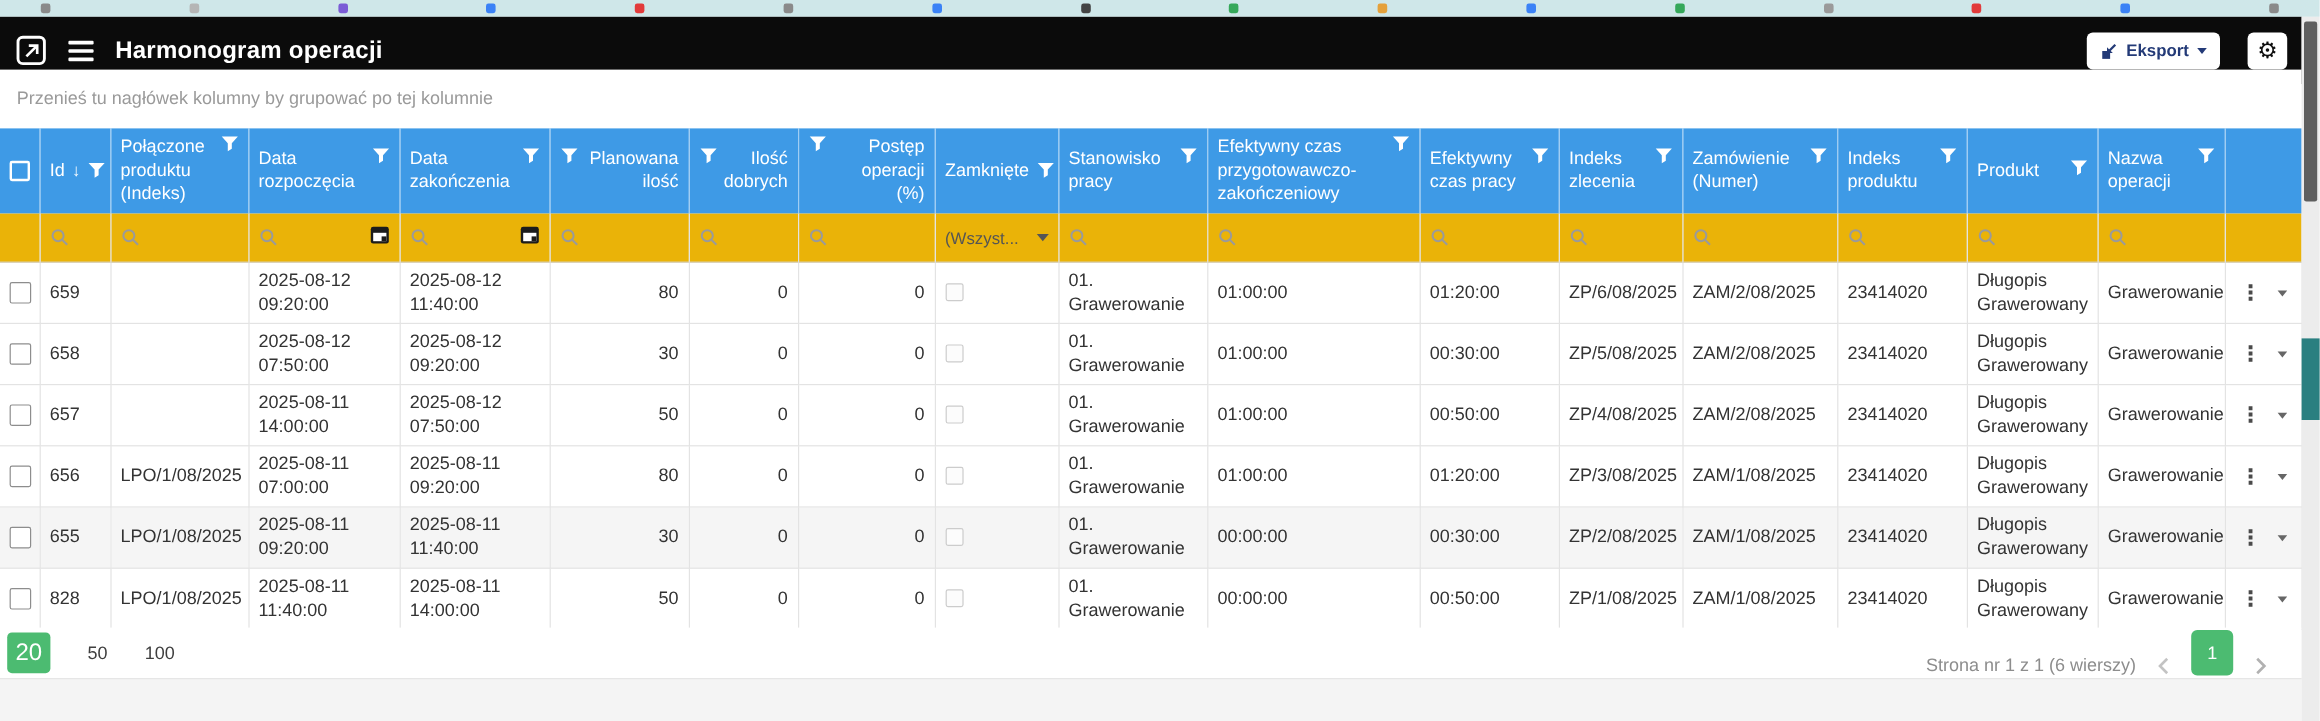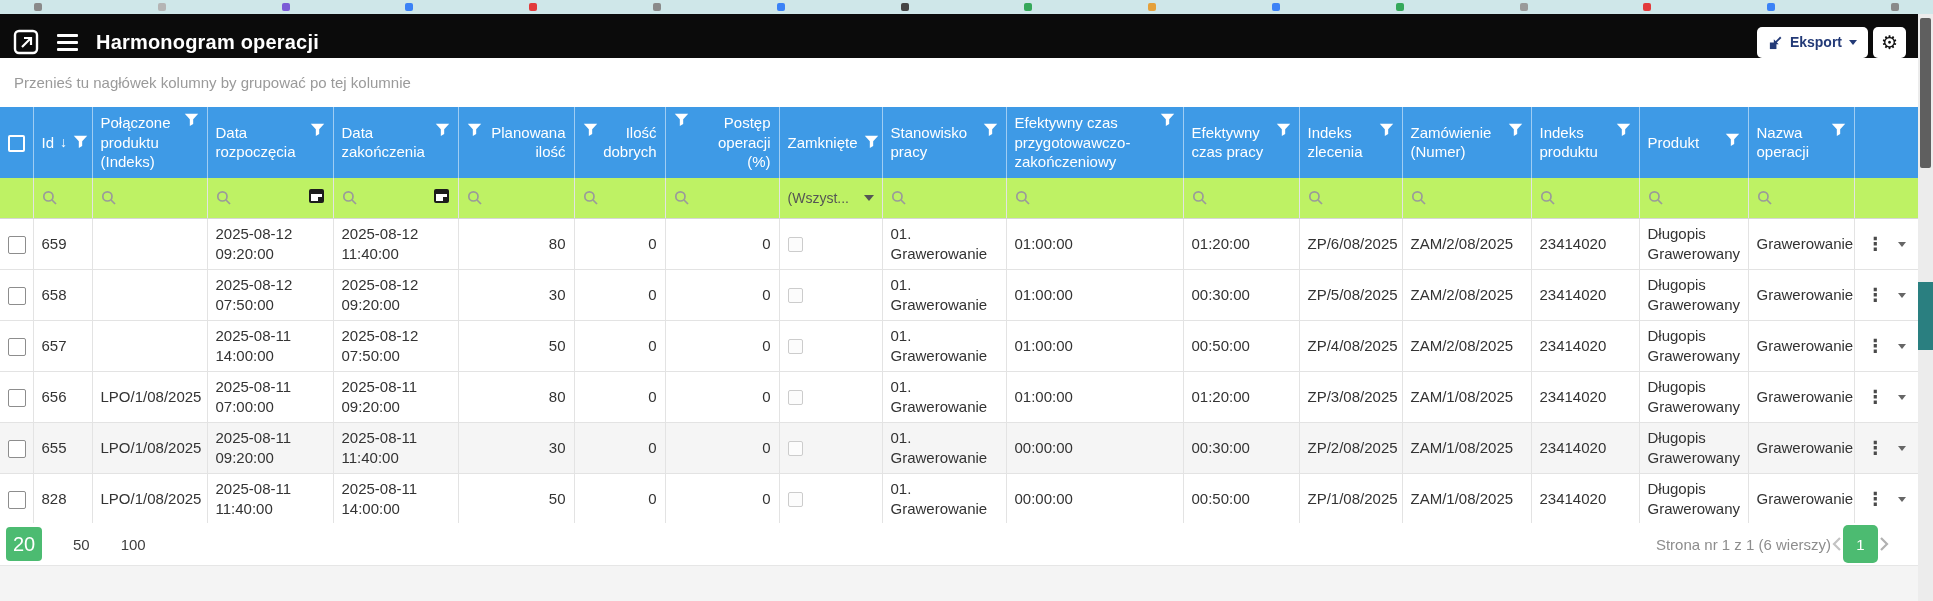--- a/index.html
+++ b/index.html
@@ -11,21 +11,21 @@
              display:flex;align-items:center;justify-content:space-between;padding:0 34px;box-sizing:border-box}
   .fav{width:8px;height:8px;border-radius:2px;flex:0 0 auto}
 
   
   .appbar{position:absolute;top:14px;left:0;width:1918px;height:56px;background:#0b0b0b;
           display:flex;align-items:center;color:#fff}
   .logo{width:27px;height:27px;margin-left:13px;flex:0 0 auto}
   .burger{margin-left:17px;display:flex;flex-direction:column;gap:4px;cursor:pointer}
   .burger i{display:block;width:21px;height:3px;background:#fff;border-radius:1px}
   .title{margin-left:18px;font-size:20px;font-weight:600;letter-spacing:.2px}
-  .appbar-right{margin-left:auto;display:flex;align-items:center;gap:5px;margin-right:12px}
+  .appbar-right{margin-left:auto;display:flex;align-items:center;gap:23px;margin-right:12px}
   .btn-export{height:31px;background:#fff;border-radius:5px;display:flex;align-items:center;
               padding:0 11px;color:#233a77;font-weight:700;font-size:14px;gap:7px;cursor:pointer}
   .caret-down{width:0;height:0;border-left:4px solid transparent;border-right:4px solid transparent;
               border-top:5px solid #233a77;margin-top:1px}
   .btn-gear{width:33px;height:31px;background:#fff;border-radius:5px;display:flex;align-items:center;
             justify-content:center;color:#101010;font-size:19px;cursor:pointer;line-height:1}
 
   
   .hint{position:absolute;top:58px;left:0;width:1918px;height:49px;background:#fff;
         display:flex;align-items:center;padding-left:14px;box-sizing:border-box;
@@ -37,21 +37,21 @@
            padding:6px 8px;border-right:1px solid rgba(255,255,255,.5);text-align:left;
            vertical-align:middle;box-sizing:border-box;line-height:1.3;cursor:pointer}
   .grid th:last-child{border-right:none}
   .hw{display:flex;align-items:flex-start;gap:5px}
   .hw .lbl{flex:1 1 auto}
   .hw.inline{align-items:center;gap:6px}
   .hw.inline .lbl{flex:0 0 auto}
   .hw.numh .lbl{text-align:right}
   .sort-arrow{font-size:14px}
 
-  .filter-row td{height:41px;background:#bef264;border-right:1px solid #e3e3e3;
+  .filter-row td{height:41px;background:#eab308;border-right:1px solid #e3e3e3;
                  border-bottom:1px solid #d6d6d6;padding:0 8px;box-sizing:border-box;
                  vertical-align:middle;cursor:text}
   .fwrap{display:flex;align-items:center;gap:6px}
   .fwrap .push{margin-left:auto}
   .fsel{color:#555;font-size:14px}
   .fcaret{width:0;height:0;border-left:5px solid transparent;border-right:5px solid transparent;
           border-top:6px solid #555;margin-left:auto}
 
   .grid tbody td{height:51px;background:#fff;border-right:1px solid #e3e3e3;border-bottom:1px solid #e3e3e3;
                  padding:4px 8px;font-size:15px;color:#333;vertical-align:middle;
@@ -69,21 +69,21 @@
   .row-caret{width:0;height:0;border-left:4px solid transparent;border-right:4px solid transparent;
              border-top:5px solid #666;cursor:pointer}
   .actions-wrap{display:flex;align-items:center;justify-content:center;gap:13px}
 
   
   .footer{position:absolute;top:523px;left:0;width:1918px;height:42px;background:#fff;
           display:flex;align-items:center}
   .size-green{width:36px;height:34px;margin-left:6px;border-radius:4px;background:#4cbb71;color:#fff;
               display:flex;align-items:center;justify-content:center;font-size:20px;cursor:pointer}
   .size-plain{color:#3f3f3f;font-size:15px;margin-left:31px;cursor:pointer}
-  .footer-right{margin-left:auto;display:flex;align-items:center;margin-right:28px}
+  .footer-right{margin-left:auto;display:flex;align-items:flex-end;gap:17px;margin-right:28px}
   .status{color:#8d8d8d;font-size:15px}
   .chev{display:flex;align-items:center;cursor:pointer}
   .page-cur{width:35px;height:38px;border-radius:5px;background:#4cbb71;color:#fff;
             display:flex;align-items:center;justify-content:center;font-size:15px;cursor:pointer}
 
   .bottomstrip{position:absolute;top:565px;left:0;width:1918px;height:36px;background:#f4f4f4;
                border-top:1px solid #e6e6e6;box-sizing:border-box}
 
   
   .scrollbar{position:absolute;top:14px;right:0;width:15px;height:587px;background:#ececec}

